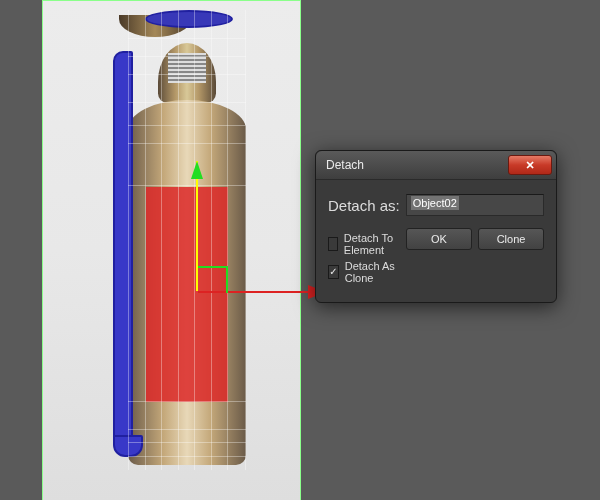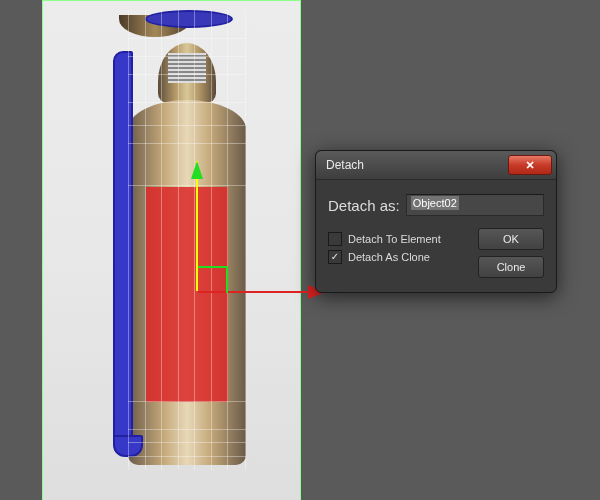--- a/index.html
+++ b/index.html
@@ -296,21 +296,21 @@
   border: 1px solid #1a1a1a;
   display: inline-flex;
   align-items: center;
   justify-content: center;
   font-size: 10px;
   color: #e8e8e8;
   line-height: 1;
 }
 .btn-col {
   display: flex;
-  flex-direction: column;
+  flex-direction: row;
   gap: 6px;
 }
 .dlg-btn {
   width: 64px;
   height: 20px;
   background: linear-gradient(to bottom, #565656 0%, #424242 100%);
   border: 1px solid #222;
   border-radius: 3px;
   color: #eaeaea;
   font-size: 11px;

